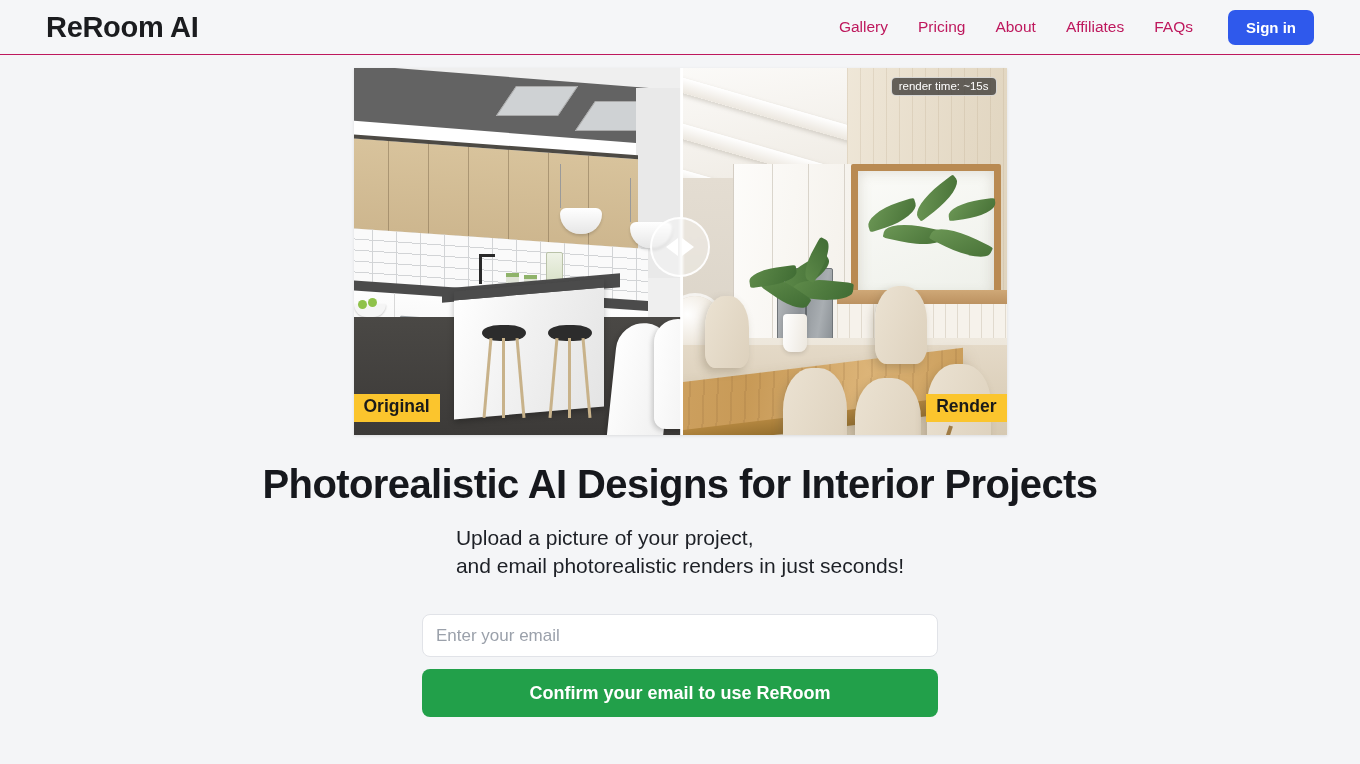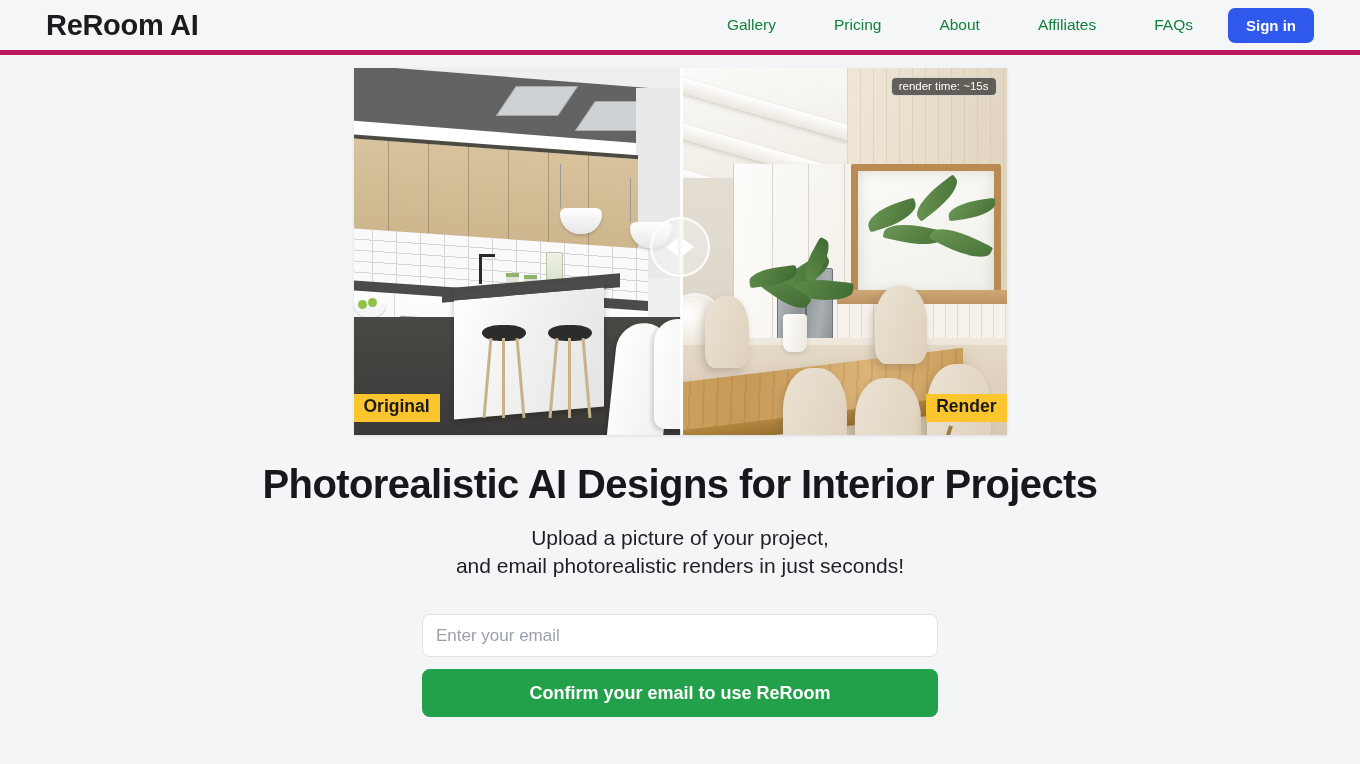--- a/index.html
+++ b/index.html
@@ -7,45 +7,44 @@
     width: 1360px; height: 764px;
     background: #f4f5f7;
     font-family: "Liberation Sans", sans-serif;
     overflow: hidden;
   }
 
   
   .header {
     height: 55px;
     background: #f5f6f8;
-    border-bottom: 5px solid #be185d;
+    border-bottom: 1px solid #be185d;
     display: flex;
     align-items: center;
     justify-content: space-between;
     padding: 0 46px;
     position: relative;
   }
   .brand {
     font-size: 29px;
     font-weight: bold;
     color: #1b1c1f;
     letter-spacing: -0.3px;
     white-space: nowrap;
   }
   .nav {
     display: flex;
     align-items: center;
     gap: 30px;
   }
   .nav-link {
     font-size: 15.5px;
-    color: #15803d;
+    color: #be185d;
     text-decoration: none;
     white-space: nowrap;
-    margin-left: 28px;
   }
   .signin-btn {
     background: #2f59ec;
     color: #ffffff;
     font-size: 15px;
     font-weight: bold;
     border: none;
     border-radius: 7px;
     padding: 9px 18px;
     cursor: pointer;
@@ -355,21 +354,21 @@
     font-size: 40px;
     font-weight: bold;
     color: #16181d;
     letter-spacing: -0.6px;
     white-space: nowrap;
   }
   .sub {
     margin-top: 17px;
     font-size: 21px;
     color: #1d2026;
-    text-align: center;
+    text-align: left;
     line-height: 28px;
   }
 
   
   .form {
     margin-top: 34px;
     width: 516px;
     display: flex;
     flex-direction: column;
     gap: 12px;

